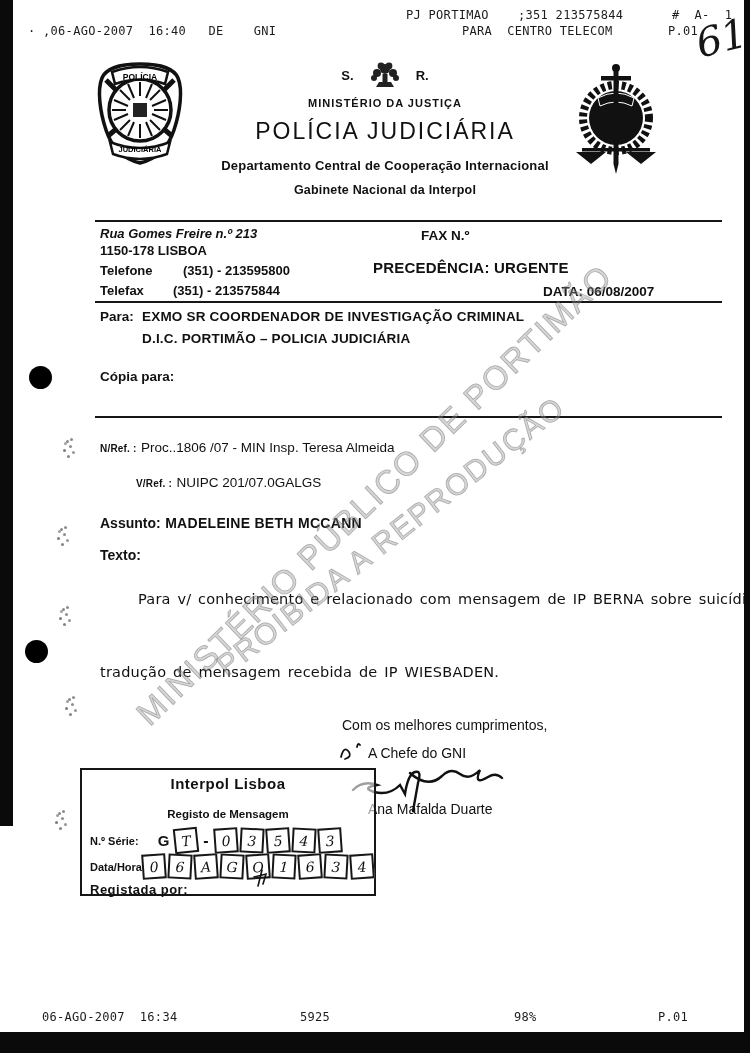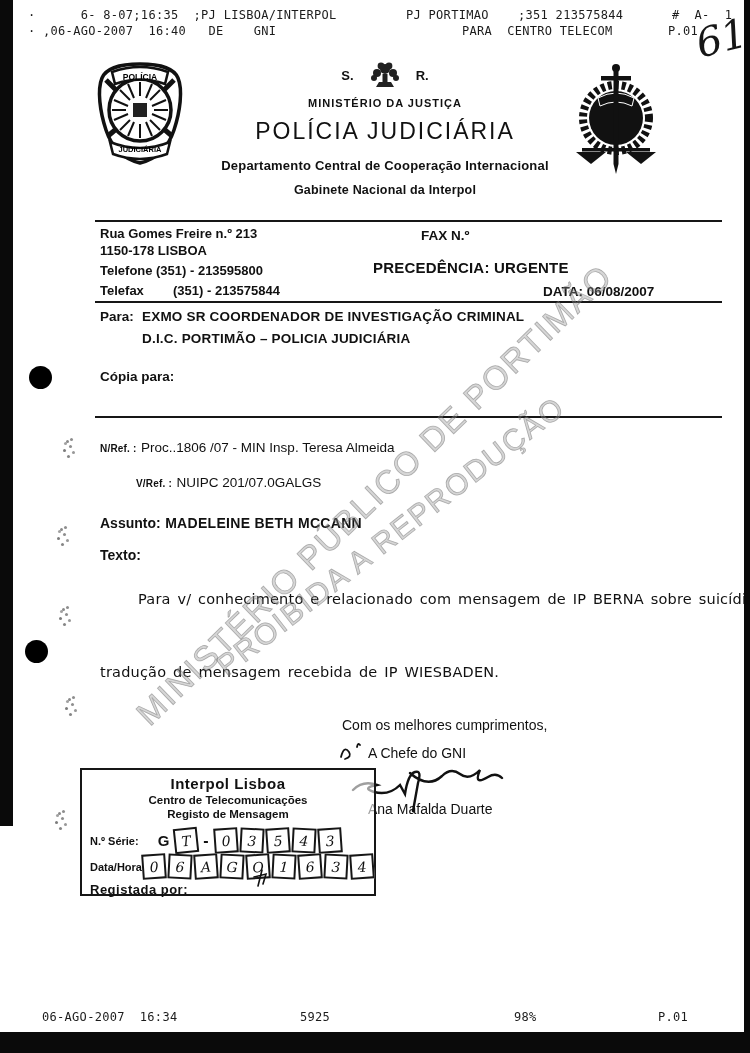--- a/index.html
+++ b/index.html
@@ -56,21 +56,20 @@
   .hole{background:#000;border-radius:50%;width:23px;height:23px;z-index:6;}
   .speck{width:3px;height:3px;background:#2a2a2a;border-radius:50%;opacity:.55;z-index:5;
     box-shadow:3px 5px 0 #333,-3px 9px 0 #111,6px 11px 0 #444,1px 15px 0 #222,-2px 2px 0 #555,4px -2px 0 #333;}
   svg{display:block;}
 </style>
 </head>
 <body>
 
 <div class="page">
 
-  <span class="abs faxline" style="left:28px;top:8px;">·      6- 8-07;16:35  ;PJ LISBOA/INTERPOL</span>
   <span class="abs faxline" style="left:406px;top:8px;">PJ PORTIMAO</span>
   <span class="abs faxline" style="left:518px;top:8px;">;351 213575844</span>
   <span class="abs faxline" style="left:672px;top:8px;">#  A-  1</span>
   <span class="abs faxline" style="left:28px;top:24px;">· ‚06-AGO-2007  16:40   DE    GNI</span>
   <span class="abs faxline" style="left:462px;top:24px;">PARA  CENTRO TELECOM</span>
   <span class="abs faxline" style="left:668px;top:24px;">P.01</span>
   <span class="abs handwritten-61" style="left:696px;top:18px;">61</span>
 
   <svg class="abs" style="left:92px;top:58px;z-index:2;" width="96" height="108" viewBox="0 0 96 108">
     <path d="M48 6 C30 6 14 10 10 20 C5 32 8 54 14 72 C21 93 35 102 48 105 C61 102 75 93 82 72 C88 54 91 32 86 20 C82 10 66 6 48 6 Z" fill="#fff" stroke="#111" stroke-width="3.5"></path>
@@ -130,24 +129,24 @@
       </svg>
       <span>R.</span>
     </div>
     <div class="ministry">MINISTÉRIO DA JUSTIÇA</div>
     <div class="org">POLÍCIA JUDICIÁRIA</div>
     <div class="dept">Departamento Central de Cooperação Internacional</div>
     <div class="office">Gabinete Nacional da Interpol</div>
   </div>
 
   <div class="abs addr">
-    <span class="abs" style="left:5px;top:4px;">Rua Gomes Freire  n.º 213</span>
+    <span class="abs" style="left:5px;top:4px;font-style:italic;">Rua Gomes Freire  n.º 213</span>
     <span class="abs" style="left:5px;top:21px;">1150-178 LISBOA</span>
     <span class="abs" style="left:5px;top:41px;">Telefone</span>
-    <span class="abs" style="left:61px;top:41px;">(351) - 213595800</span>
+    <span class="abs" style="left:88px;top:41px;">(351) - 213595800</span>
     <span class="abs" style="left:5px;top:61px;">Telefax</span>
     <span class="abs" style="left:78px;top:61px;">(351) - 213575844</span>
     <span class="abs" style="left:326px;top:6px;font-size:13.5px;">FAX N.º</span>
     <span class="abs prec" style="left:278px;top:37px;">PRECEDÊNCIA: URGENTE</span>
     <span class="abs" style="left:448px;top:62px;font-size:13.5px;">DATA: 06/08/2007</span>
   </div>
 
   <span class="abs lbl" style="left:100px;top:309px;z-index:2;">Para:</span>
   <span class="abs ucase" style="left:142px;top:309px;z-index:2;">EXMO SR COORDENADOR DE INVESTIGAÇÃO CRIMINAL</span>
   <span class="abs ucase" style="left:142px;top:331px;z-index:2;">D.I.C. PORTIMÃO – POLICIA JUDICIÁRIA</span>
@@ -180,21 +179,20 @@
     <path d="M5 16 q3 -12 8 -5 q3 5 -4 7 m12 -12 q1 -5 3 -2" stroke="#111" stroke-width="1.8" fill="none" stroke-linecap="round"></path>
   </svg>
   <span class="abs closing" style="left:368px;top:745px;z-index:2;">A Chefe do GNI</span>
   <svg class="abs" style="left:345px;top:762px;z-index:2;" width="190" height="50" viewBox="0 0 190 50">
     <path d="M8 28 q10 -10 24 -5 q-16 3 -3 7 q15 4 26 -7 l5 9 q3 -20 10 -22 q7 -2 3 11 l-5 28 m-3 -38 q18 16 32 3 q9 -9 18 -2 q9 7 20 -4 q-7 16 8 7 q8 -5 14 1" stroke="#111" stroke-width="2.4" fill="none" stroke-linecap="round"></path>
   </svg>
   <span class="abs closing" style="left:368px;top:801px;z-index:2;">Ana Mafalda Duarte</span>
 
   <div class="abs stamp">
     <div class="abs t1">Interpol Lisboa</div>
-    <div class="abs t2">Centro de Telecomunicações</div>
     <div class="abs t3">Registo de Mensagem</div>
 
     <div class="abs" style="left:8px;top:58px;display:flex;align-items:center;gap:5px;">
       <span class="stamp-small">N.º Série:</span>
       <span style="font-size:15px;font-weight:700;margin-left:14px;">G</span>
       <span class="cell" style="transform:rotate(-6deg);">T</span>
       <span style="font-weight:700;">-</span>
       <span class="cellrow">
         <span class="cell">0</span>
         <span class="cell">3</span>

